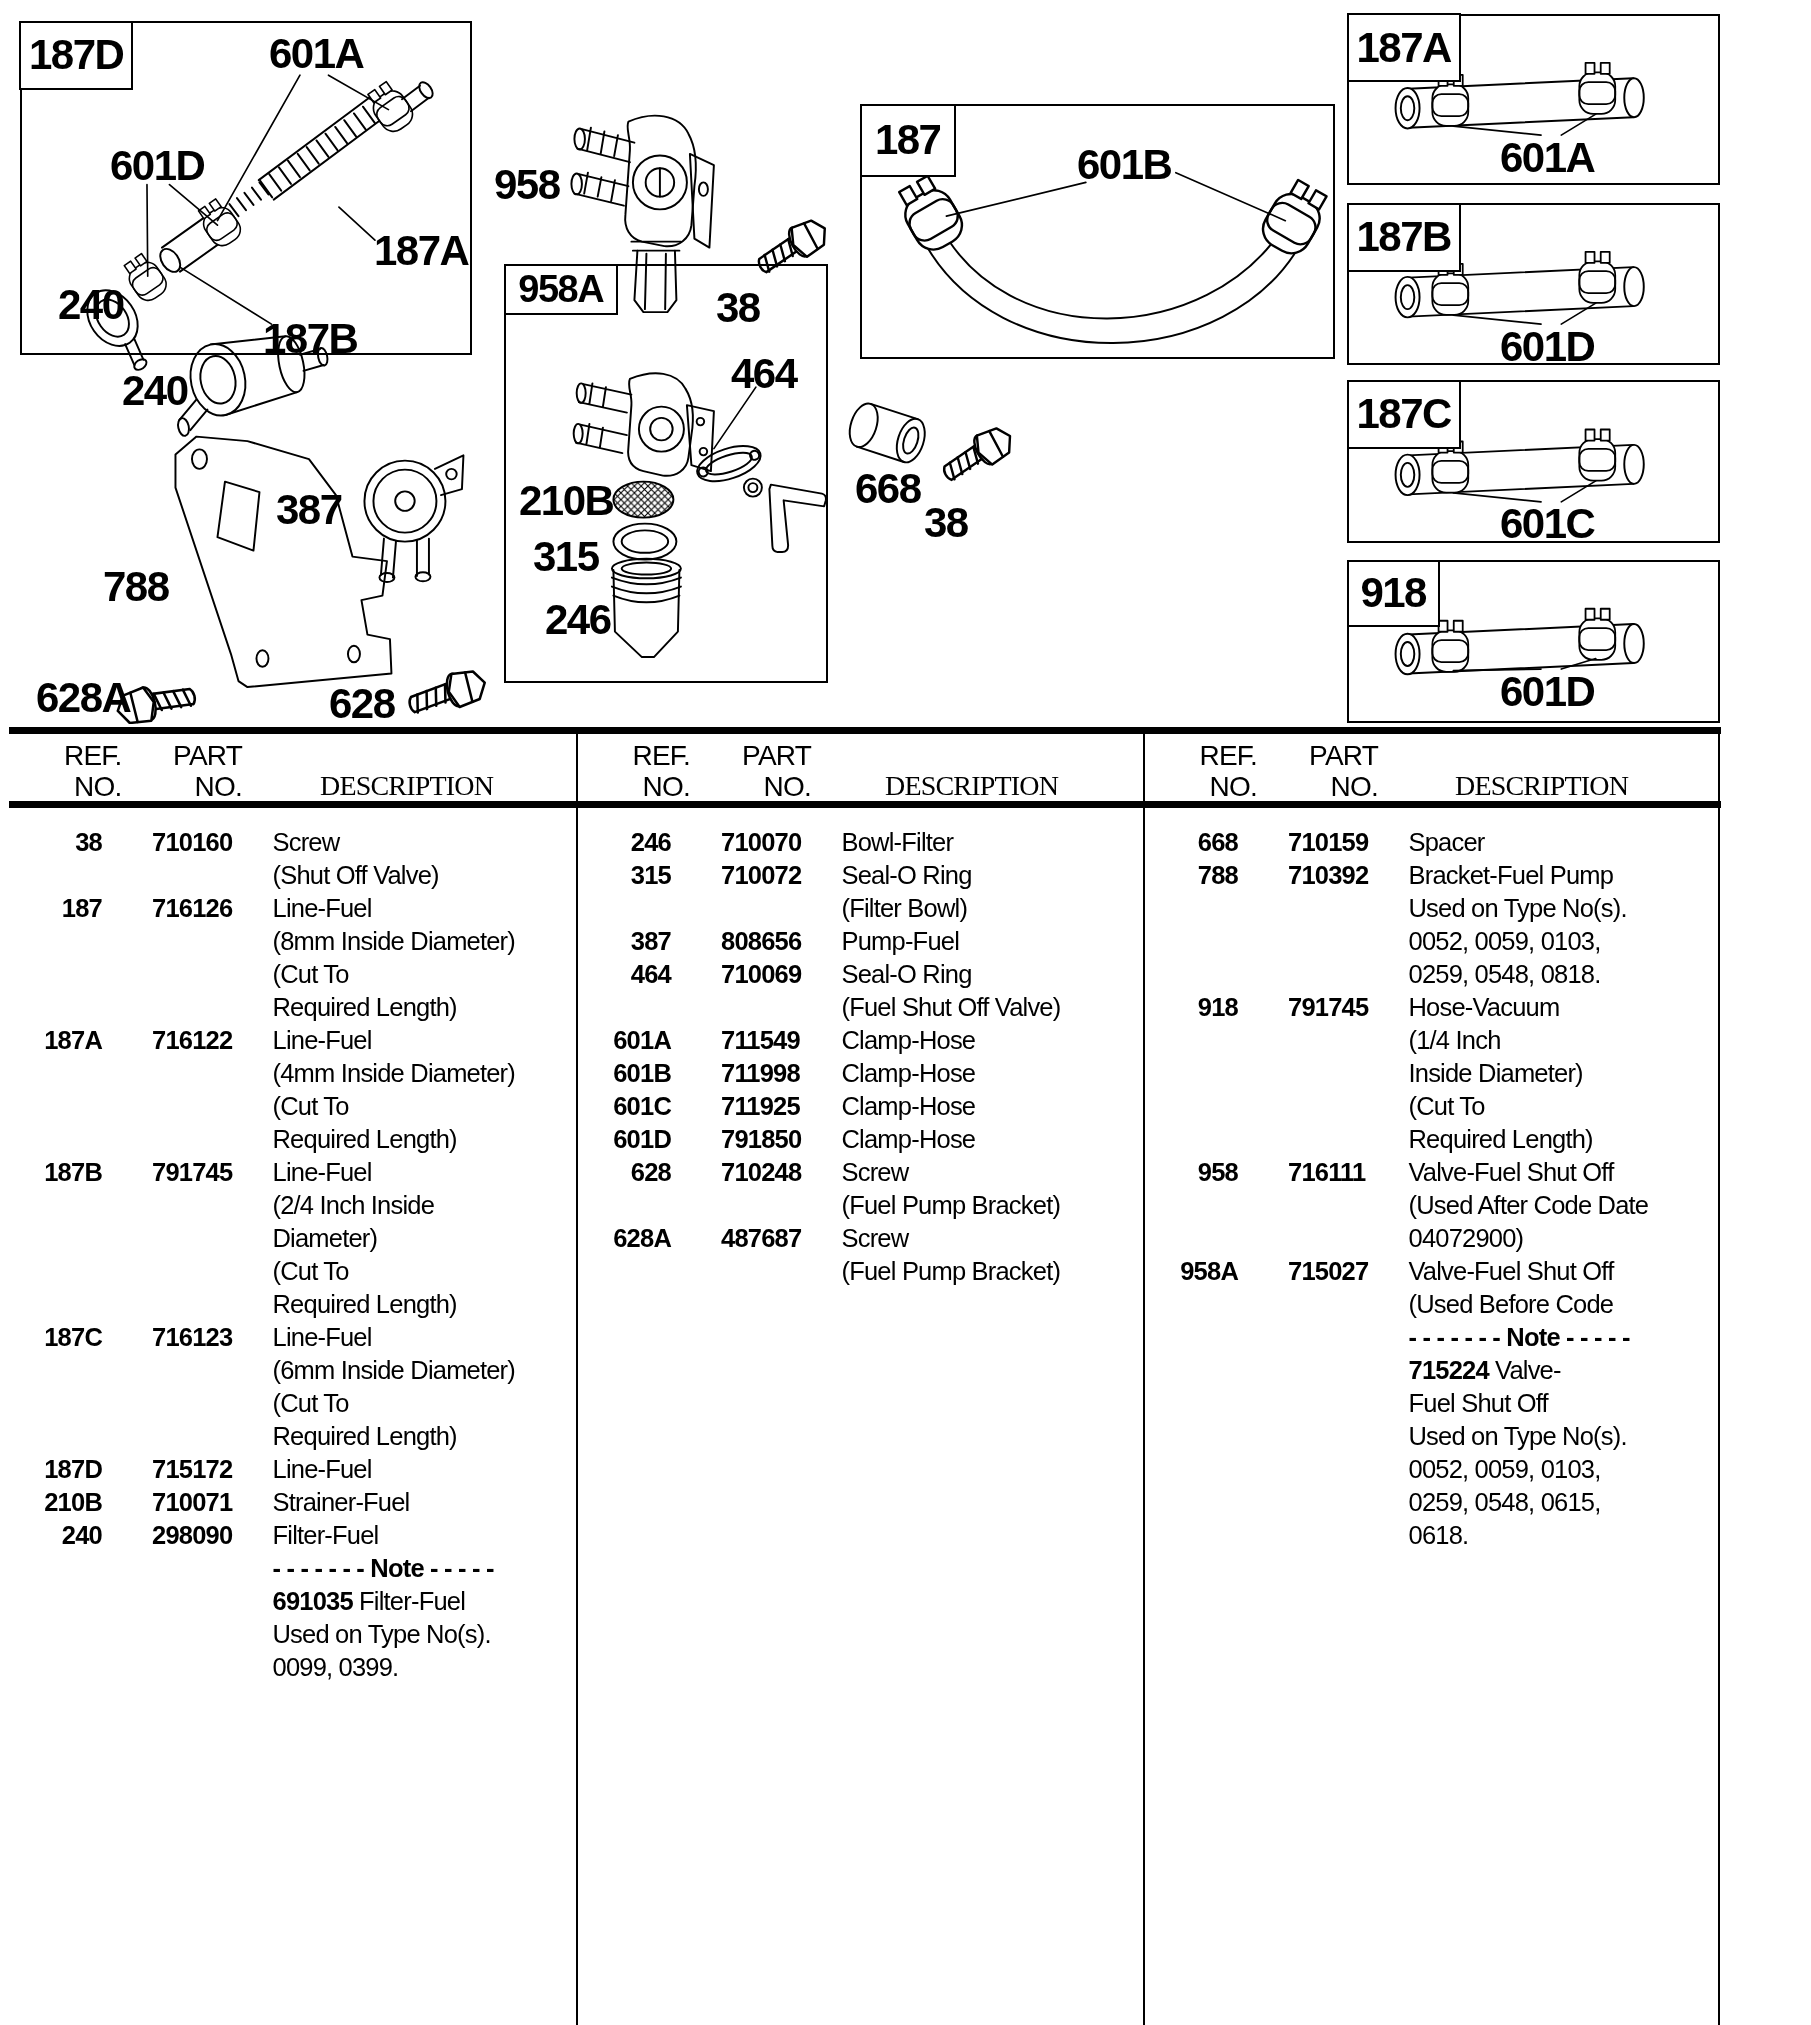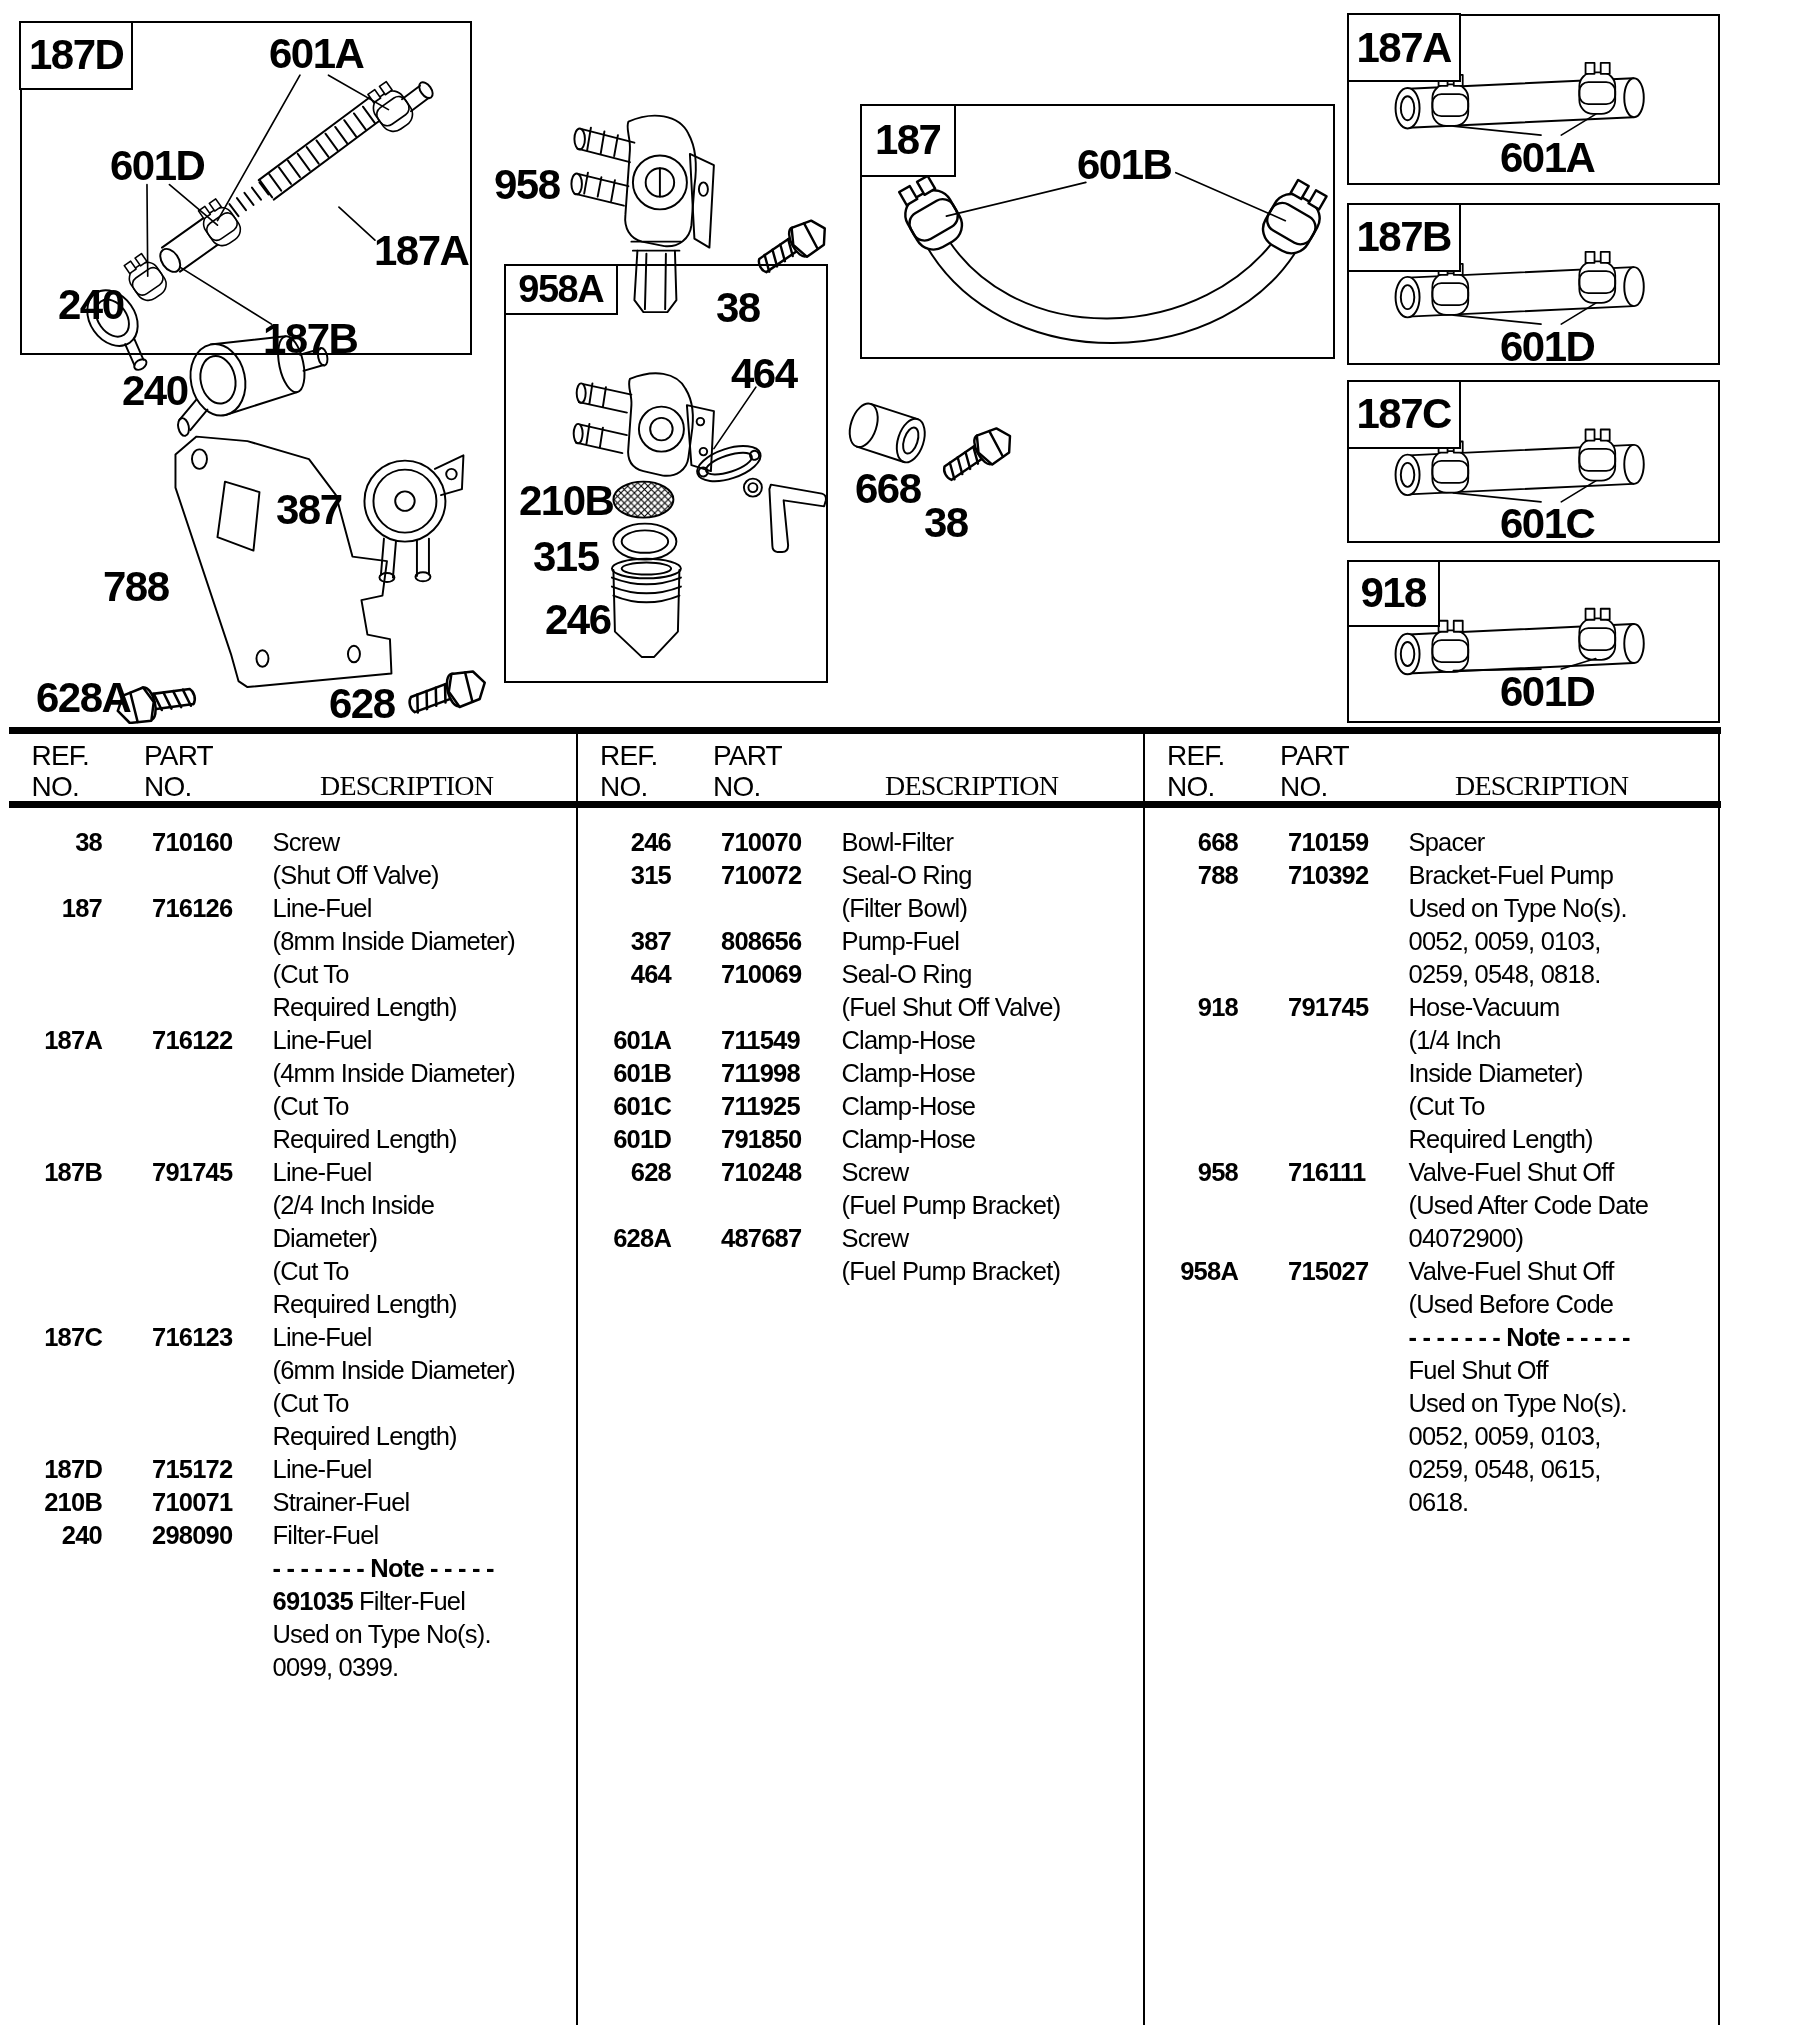--- a/index.html
+++ b/index.html
@@ -7,21 +7,21 @@
        font-family:"Liberation Sans", sans-serif;color:#000;overflow:hidden;}
   #art{position:absolute;left:0;top:0;pointer-events:none;}
   .box{position:absolute;border:2.3px solid #000;}
   .blabel{position:absolute;left:-2.3px;top:-2.3px;border:2.3px solid #000;background:#fff;
           display:flex;align-items:center;justify-content:center;
           font-weight:bold;letter-spacing:-1.5px;}
   .callout{position:absolute;font-weight:bold;font-size:42px;line-height:1;
            letter-spacing:-1.5px;white-space:nowrap;}
   .rule{position:absolute;background:#000;}
   .vrule{position:absolute;background:#000;}
-  .th{position:absolute;font-size:28px;line-height:31px;text-align:left;letter-spacing:-0.8px;}
+  .th{position:absolute;font-size:28px;line-height:31px;text-align:right;letter-spacing:-0.8px;}
   .th-desc{position:absolute;font-size:28px;line-height:31px;letter-spacing:-0.8px;font-family:Liberation Serif, serif;}
   .tcol{position:absolute;top:827px;}
   .ln{height:33px;display:flex;align-items:flex-start;font-size:25.5px;line-height:31.5px;
       letter-spacing:-0.8px;white-space:nowrap;}
   .ln .r{width:93px;flex:none;text-align:right;font-weight:bold;}
   .ln .p{width:113px;flex:none;margin-left:50px;font-weight:bold;}
   .ln .d{flex:none;margin-left:7.5px;}
   .ln .d b{font-weight:bold;}
 </style>
 </head>
@@ -552,20 +552,25 @@
       <span class="d">(Used Before Code</span>
     </div>
     <div class="ln">
       <span class="r"></span>
       <span class="p"></span>
       <span class="d"><b>- - - - - - -  Note  - - - - -</b></span>
     </div>
     <div class="ln">
       <span class="r"></span>
       <span class="p"></span>
+      <span class="d"><b>715224</b> Valve-</span>
+    </div>
+    <div class="ln">
+      <span class="r"></span>
+      <span class="p"></span>
       <span class="d">Fuel Shut Off</span>
     </div>
     <div class="ln">
       <span class="r"></span>
       <span class="p"></span>
       <span class="d">Used on Type No(s).</span>
     </div>
     <div class="ln">
       <span class="r"></span>
       <span class="p"></span>

